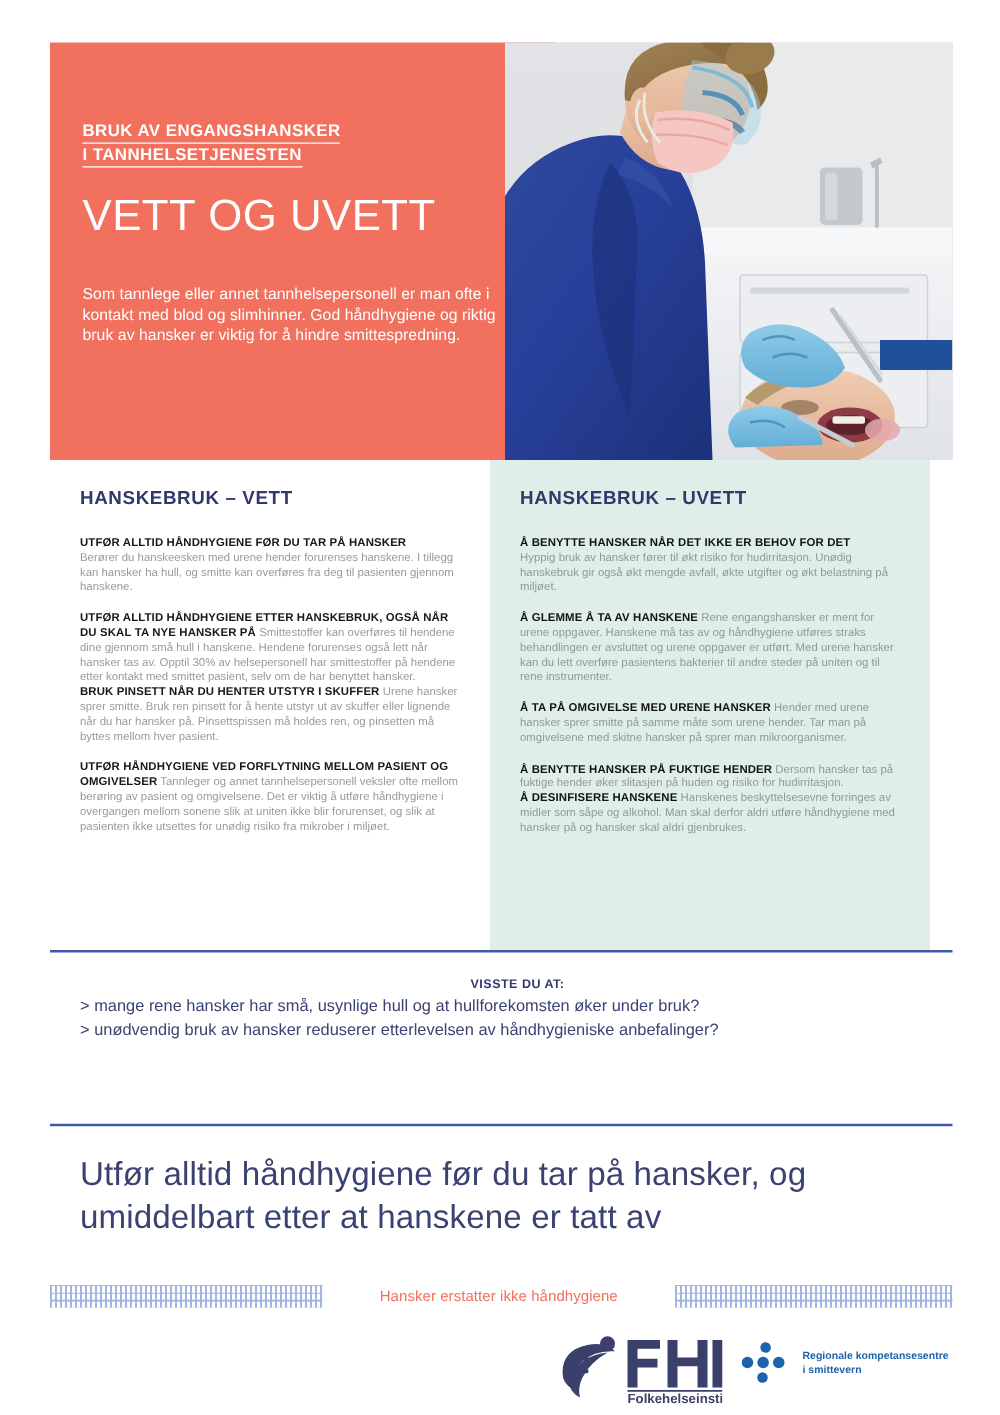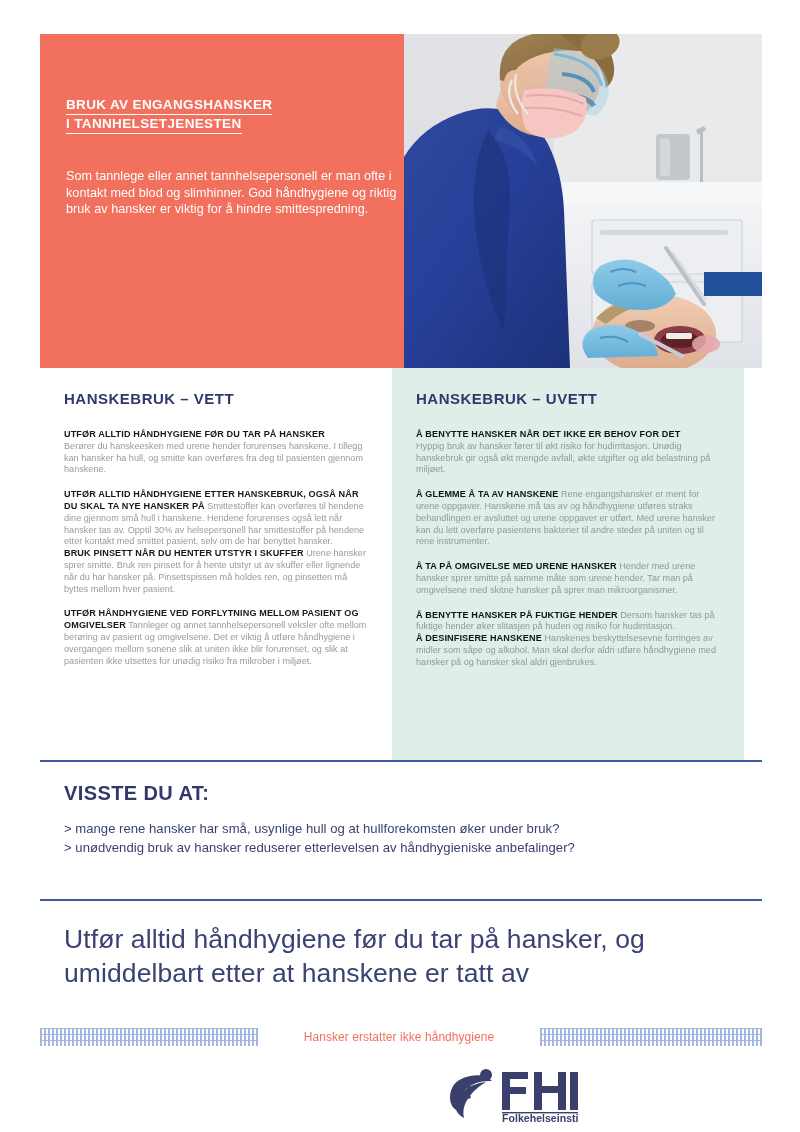--- a/index.html
+++ b/index.html
@@ -62,22 +62,23 @@
   
   .rule {
     position:absolute; left:40px; width:722px; height:1.6px; background:#4157a8;
   }
   .rule-1 { top:760px; }
   .rule-2 { top:899px; }
 
   
   .didyou { position:absolute; left:64px; top:782px; width:700px; }
   .didyou-head {
-    color:#31386b; font-size:20px; font-weight:bold; letter-spacing:0.4px;
-    margin-bottom:14px;
+    color:#31386b; font-size:10px; font-weight:bold; letter-spacing:0.4px;
+    margin-bottom:2px;
+    text-align:center;
   }
   .didyou-list li {
     list-style:none; color:#3a4272; font-size:13.1px; line-height:19.3px;
     letter-spacing:0.02px;
   }
 
   
   .statement {
     position:absolute; left:64px; top:922px; width:700px;
     color:#3a4272; font-size:26.5px; line-height:34px; font-weight:normal;
@@ -116,20 +117,21 @@
 
 <div class="page">
 
   <div class="hero">
 
     <div class="hero-left">
       <div class="kicker">
         <span>BRUK AV ENGANGSHANSKER</span><br>
         <span>I TANNHELSETJENESTEN</span>
       </div>
+      <div class="hero-title">VETT OG UVETT</div>
       <div class="hero-body">Som tannlege eller annet tannhelsepersonell er man ofte i kontakt med blod og slimhinner. God håndhygiene og riktig bruk av hansker er viktig for å hindre smittespredning.</div>
     </div>
 
     <div class="hero-photo">
       <svg viewBox="0 0 358 334" preserveAspectRatio="xMidYMid slice">
         <defs>
           <linearGradient id="bgwall" x1="0" y1="0" x2="0" y2="1">
             <stop offset="0%" stop-color="#e2e3e6"></stop>
             <stop offset="55%" stop-color="#dcdee2"></stop>
             <stop offset="100%" stop-color="#cfd4da"></stop>
@@ -301,15 +303,30 @@
           <circle cx="29" cy="29" r="1.8"></circle>
           <path d="M62 4 h26 v7 h-18 v8 h16 v7 h-16 v16 h-8 z"></path>
           <path d="M94 4 h8 v14 h16 v-14 h8 v38 h-8 v-17 h-16 v17 h-8 z"></path>
           <path d="M130 4 h8 v38 h-8 z"></path>
         </g>
         <rect x="62" y="44" width="76" height="1.4" fill="#3b3f6b"></rect>
         <text x="62" y="54" font-family="Liberation Sans, sans-serif" font-size="10.6" font-weight="bold" fill="#3b3f6b">Folkehelseinstituttet</text>
       </svg>
     </div>
 
+    <div class="logo-rk">
+      <svg width="40" height="34" viewBox="0 0 40 34">
+        <g fill="#1b63ad">
+          <circle cx="19.5" cy="5" r="4.2"></circle>
+          <circle cx="5" cy="17" r="4.6"></circle>
+          <circle cx="17.5" cy="17" r="4.6"></circle>
+          <circle cx="30" cy="17" r="4.6"></circle>
+          <circle cx="17" cy="29" r="4.2"></circle>
+        </g>
+      </svg>
+      <div class="rk-text">
+        <div>Regionale kompetansesentre</div>
+        <div>i smittevern</div>
+      </div>
+    </div>
   </div>
 
 </div>
 
 </body></html>

